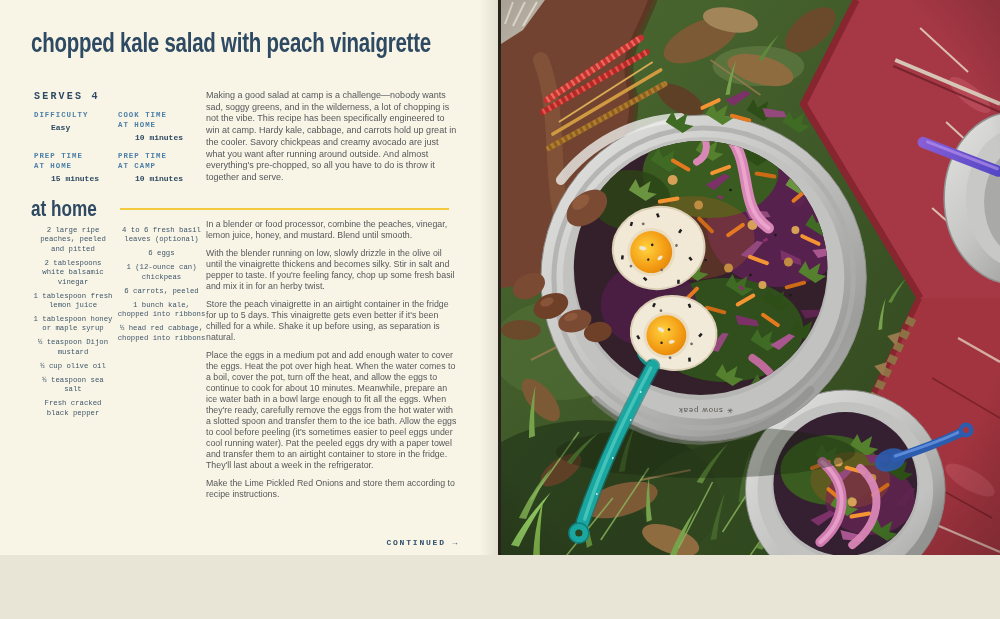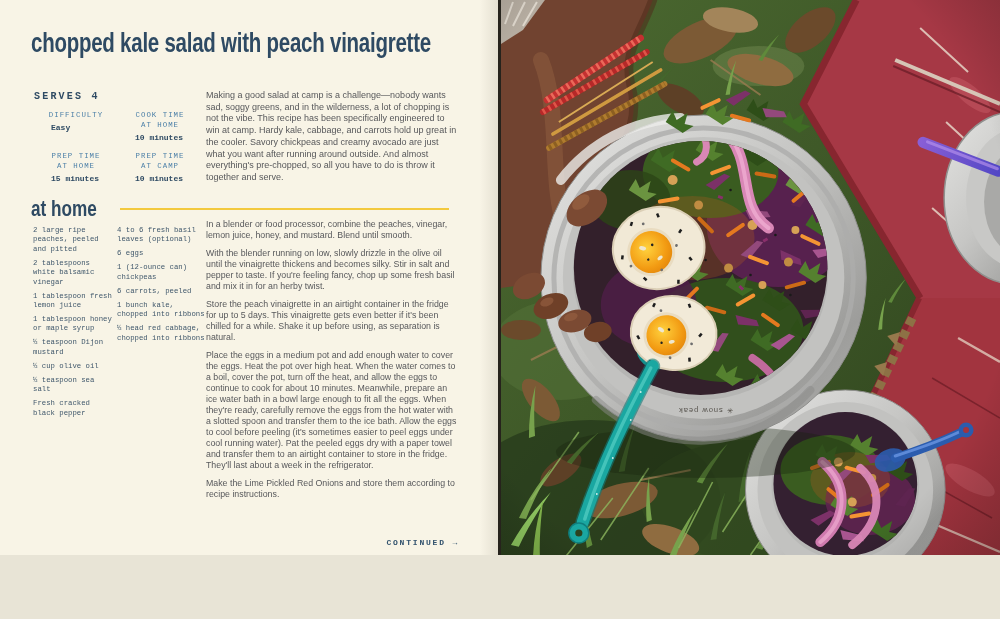--- a/index.html
+++ b/index.html
@@ -7,29 +7,29 @@
           font-family:"Liberation Sans",sans-serif;}
   
   .page-left{position:absolute;left:0;top:0;width:500px;height:619px;}
   .recipe-title{position:absolute;left:31px;top:27px;font-size:28px;font-weight:bold;
     color:#2e4a63;letter-spacing:-.3px;transform:scaleX(.73);transform-origin:left top;white-space:nowrap;}
   .serves{position:absolute;left:34px;top:91px;font-family:"Liberation Mono",monospace;
     font-size:10px;font-weight:bold;letter-spacing:2.2px;color:#2e4a63;}
   .meta-grid{position:absolute;left:34px;top:110px;width:168px;display:grid;
     grid-template-columns:84px 84px;grid-row-gap:9px;}
   .meta-label{font-family:"Liberation Mono",monospace;font-size:7.4px;letter-spacing:1px;
-    color:#4d80a8;font-weight:normal;white-space:pre-line;line-height:10px;text-align:center;}
+    color:#4d80a8;font-weight:bold;white-space:pre-line;line-height:10px;}
   .meta-value{font-family:"Liberation Mono",monospace;font-size:8px;font-weight:bold;
     color:#2e4a63;margin-top:3px;margin-left:17px;}
   .intro{position:absolute;left:206px;top:90px;width:254px;font-size:9px;line-height:11.7px;color:#57585b;}
   .at-home-head{position:absolute;left:31px;top:196px;font-size:22px;font-weight:bold;color:#2e4a63;
     transform:scaleX(.78);transform-origin:left top;white-space:nowrap;}
   .yellow-rule{position:absolute;left:120px;top:208px;width:329px;height:2px;background:#f3c93e;}
   .ing-col{position:absolute;top:226px;font-family:"Liberation Mono",monospace;font-size:7.3px;
-    line-height:9.4px;color:#40586c;}
+    line-height:9.4px;color:#40586c;text-align:center;}
   .ing-col-1{left:33px;width:80px;}
   .ing-col-2{left:117px;width:89px;}
   .ing-item{margin-bottom:4.6px;}
   .steps{position:absolute;left:206px;top:219px;width:253px;font-size:8.8px;line-height:11px;color:#57585b;}
   .step{margin:0 0 7px 0;}
   .continued{position:absolute;left:206px;top:538px;width:253px;text-align:right;
     font-family:"Liberation Mono",monospace;font-size:8px;font-weight:bold;letter-spacing:1.8px;color:#33536e;}
   .folio{position:absolute;font-family:"Liberation Mono",monospace;color:#3c3a36;}
   .folio-num{font-size:9px;font-weight:bold;letter-spacing:1.6px;}
   .running-title{font-size:6.8px;letter-spacing:2.4px;color:#55534e;}

